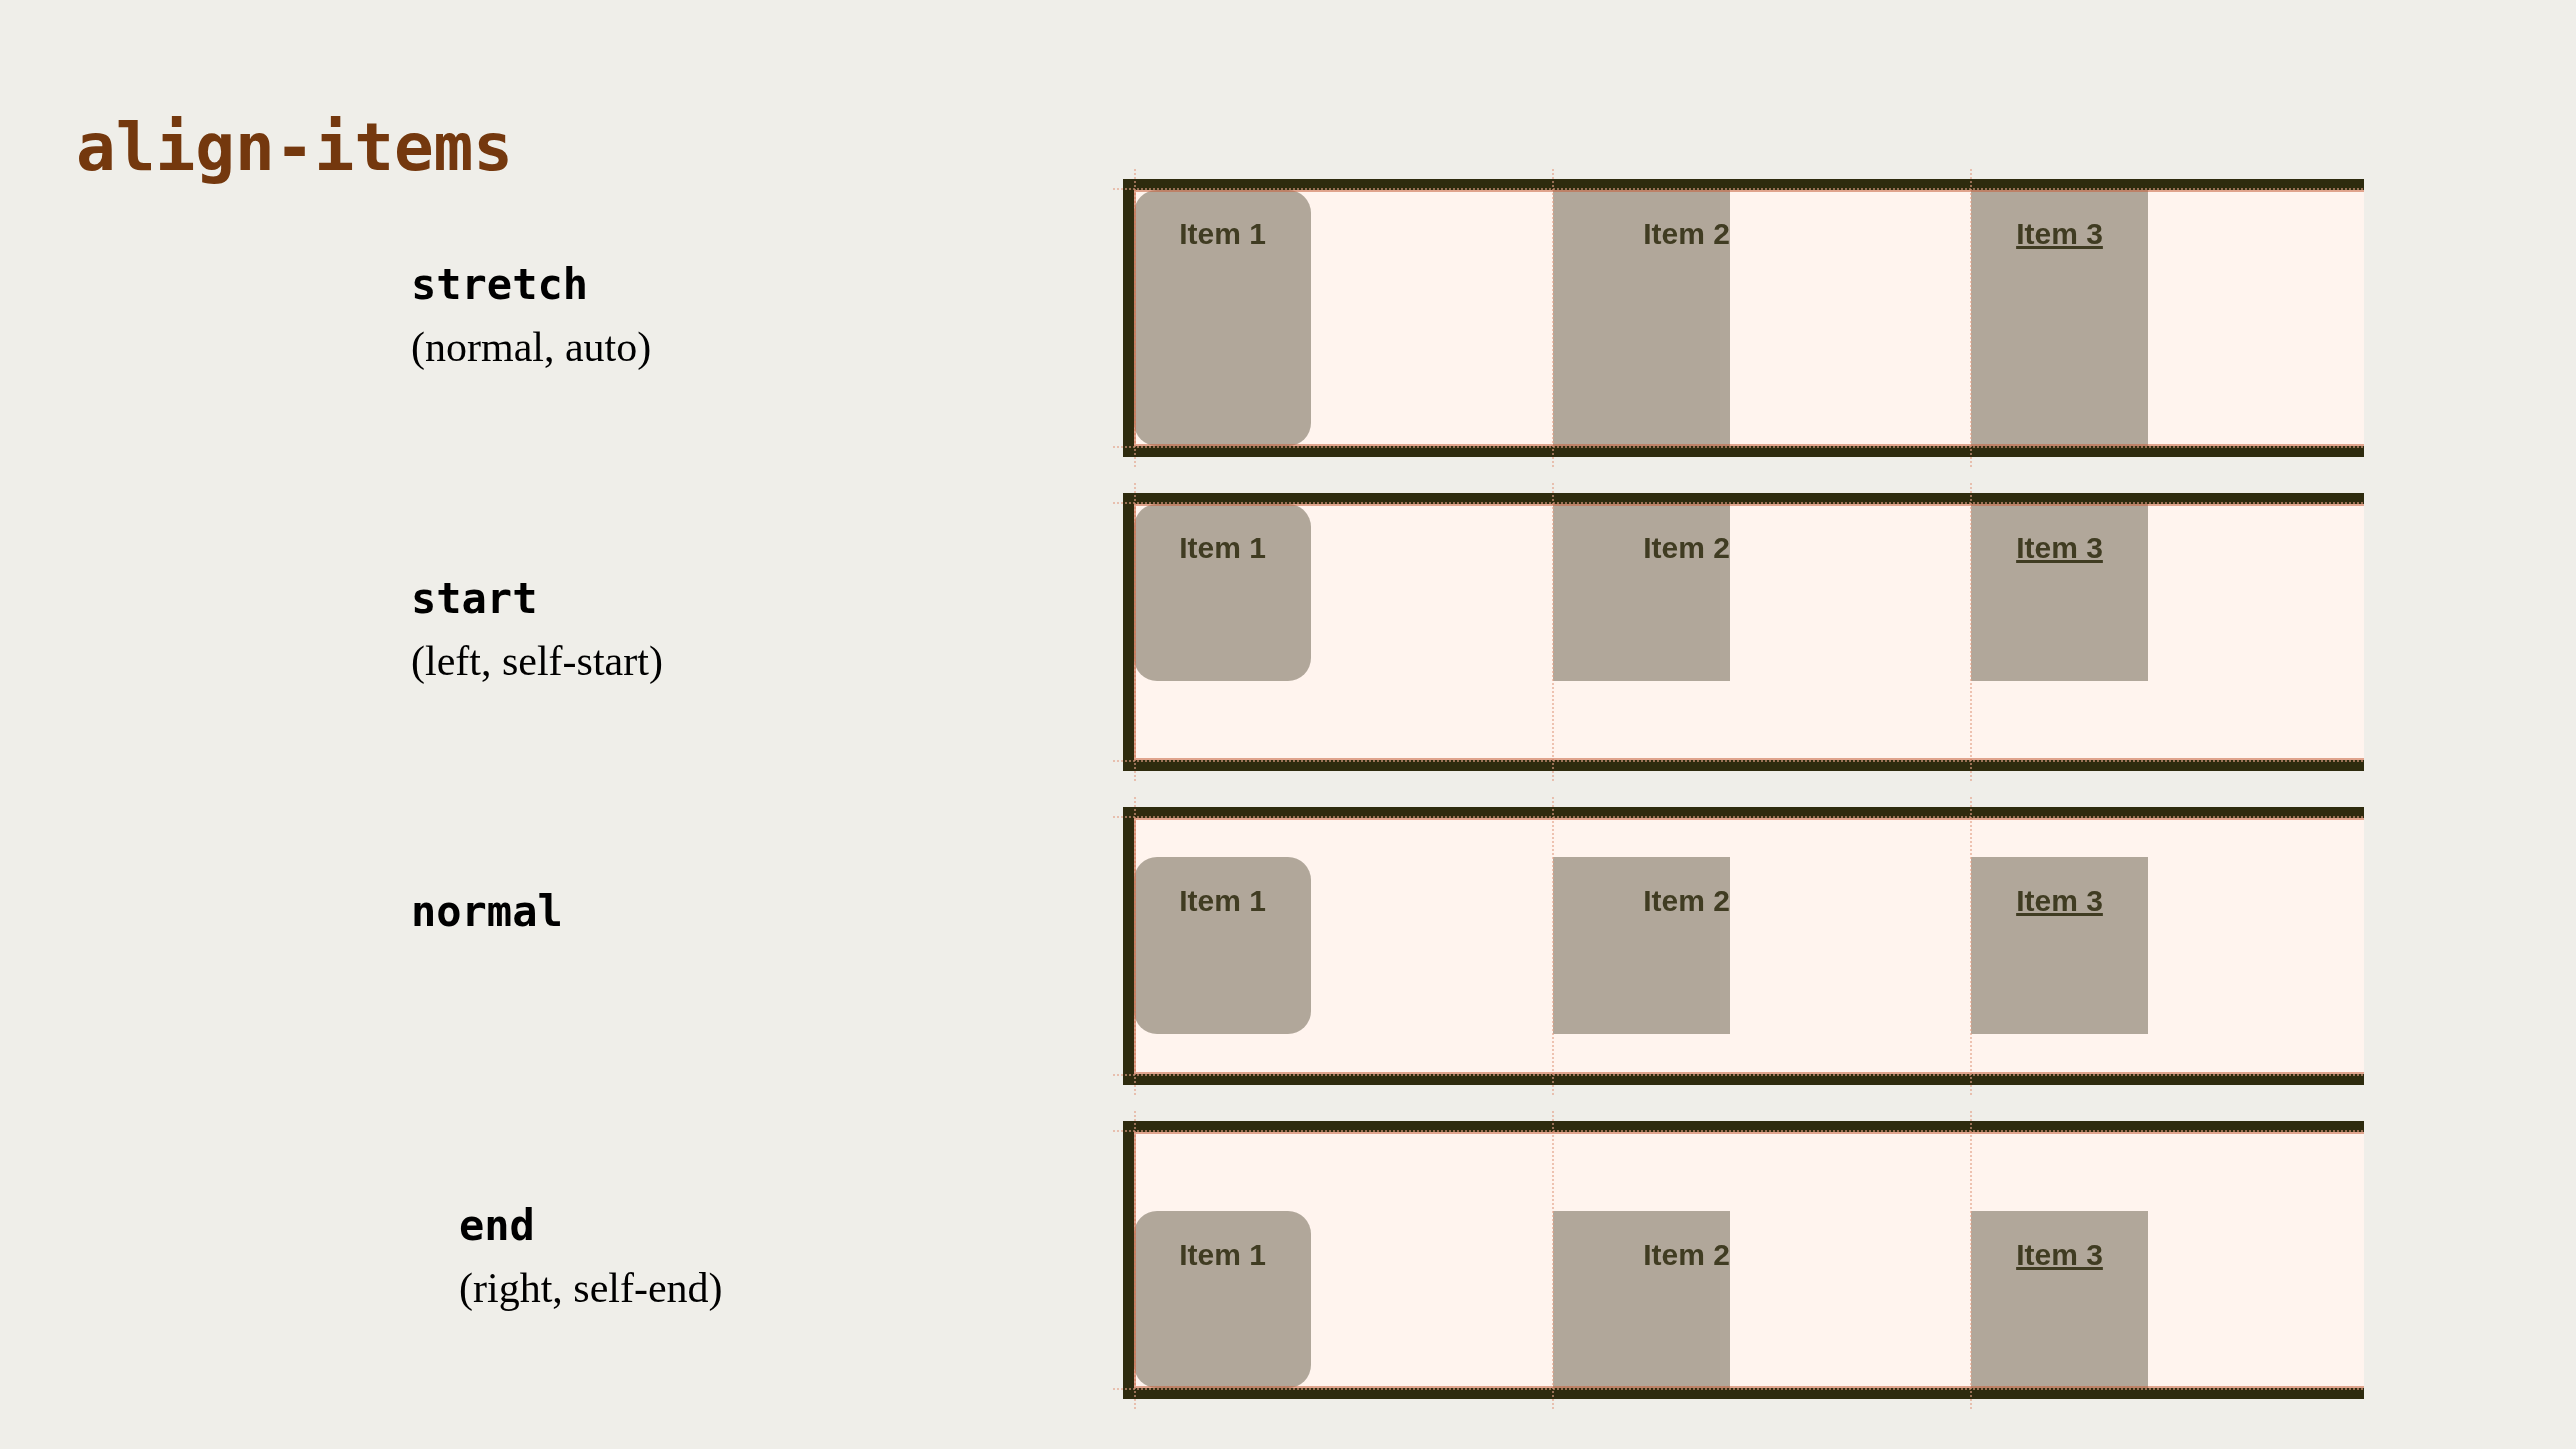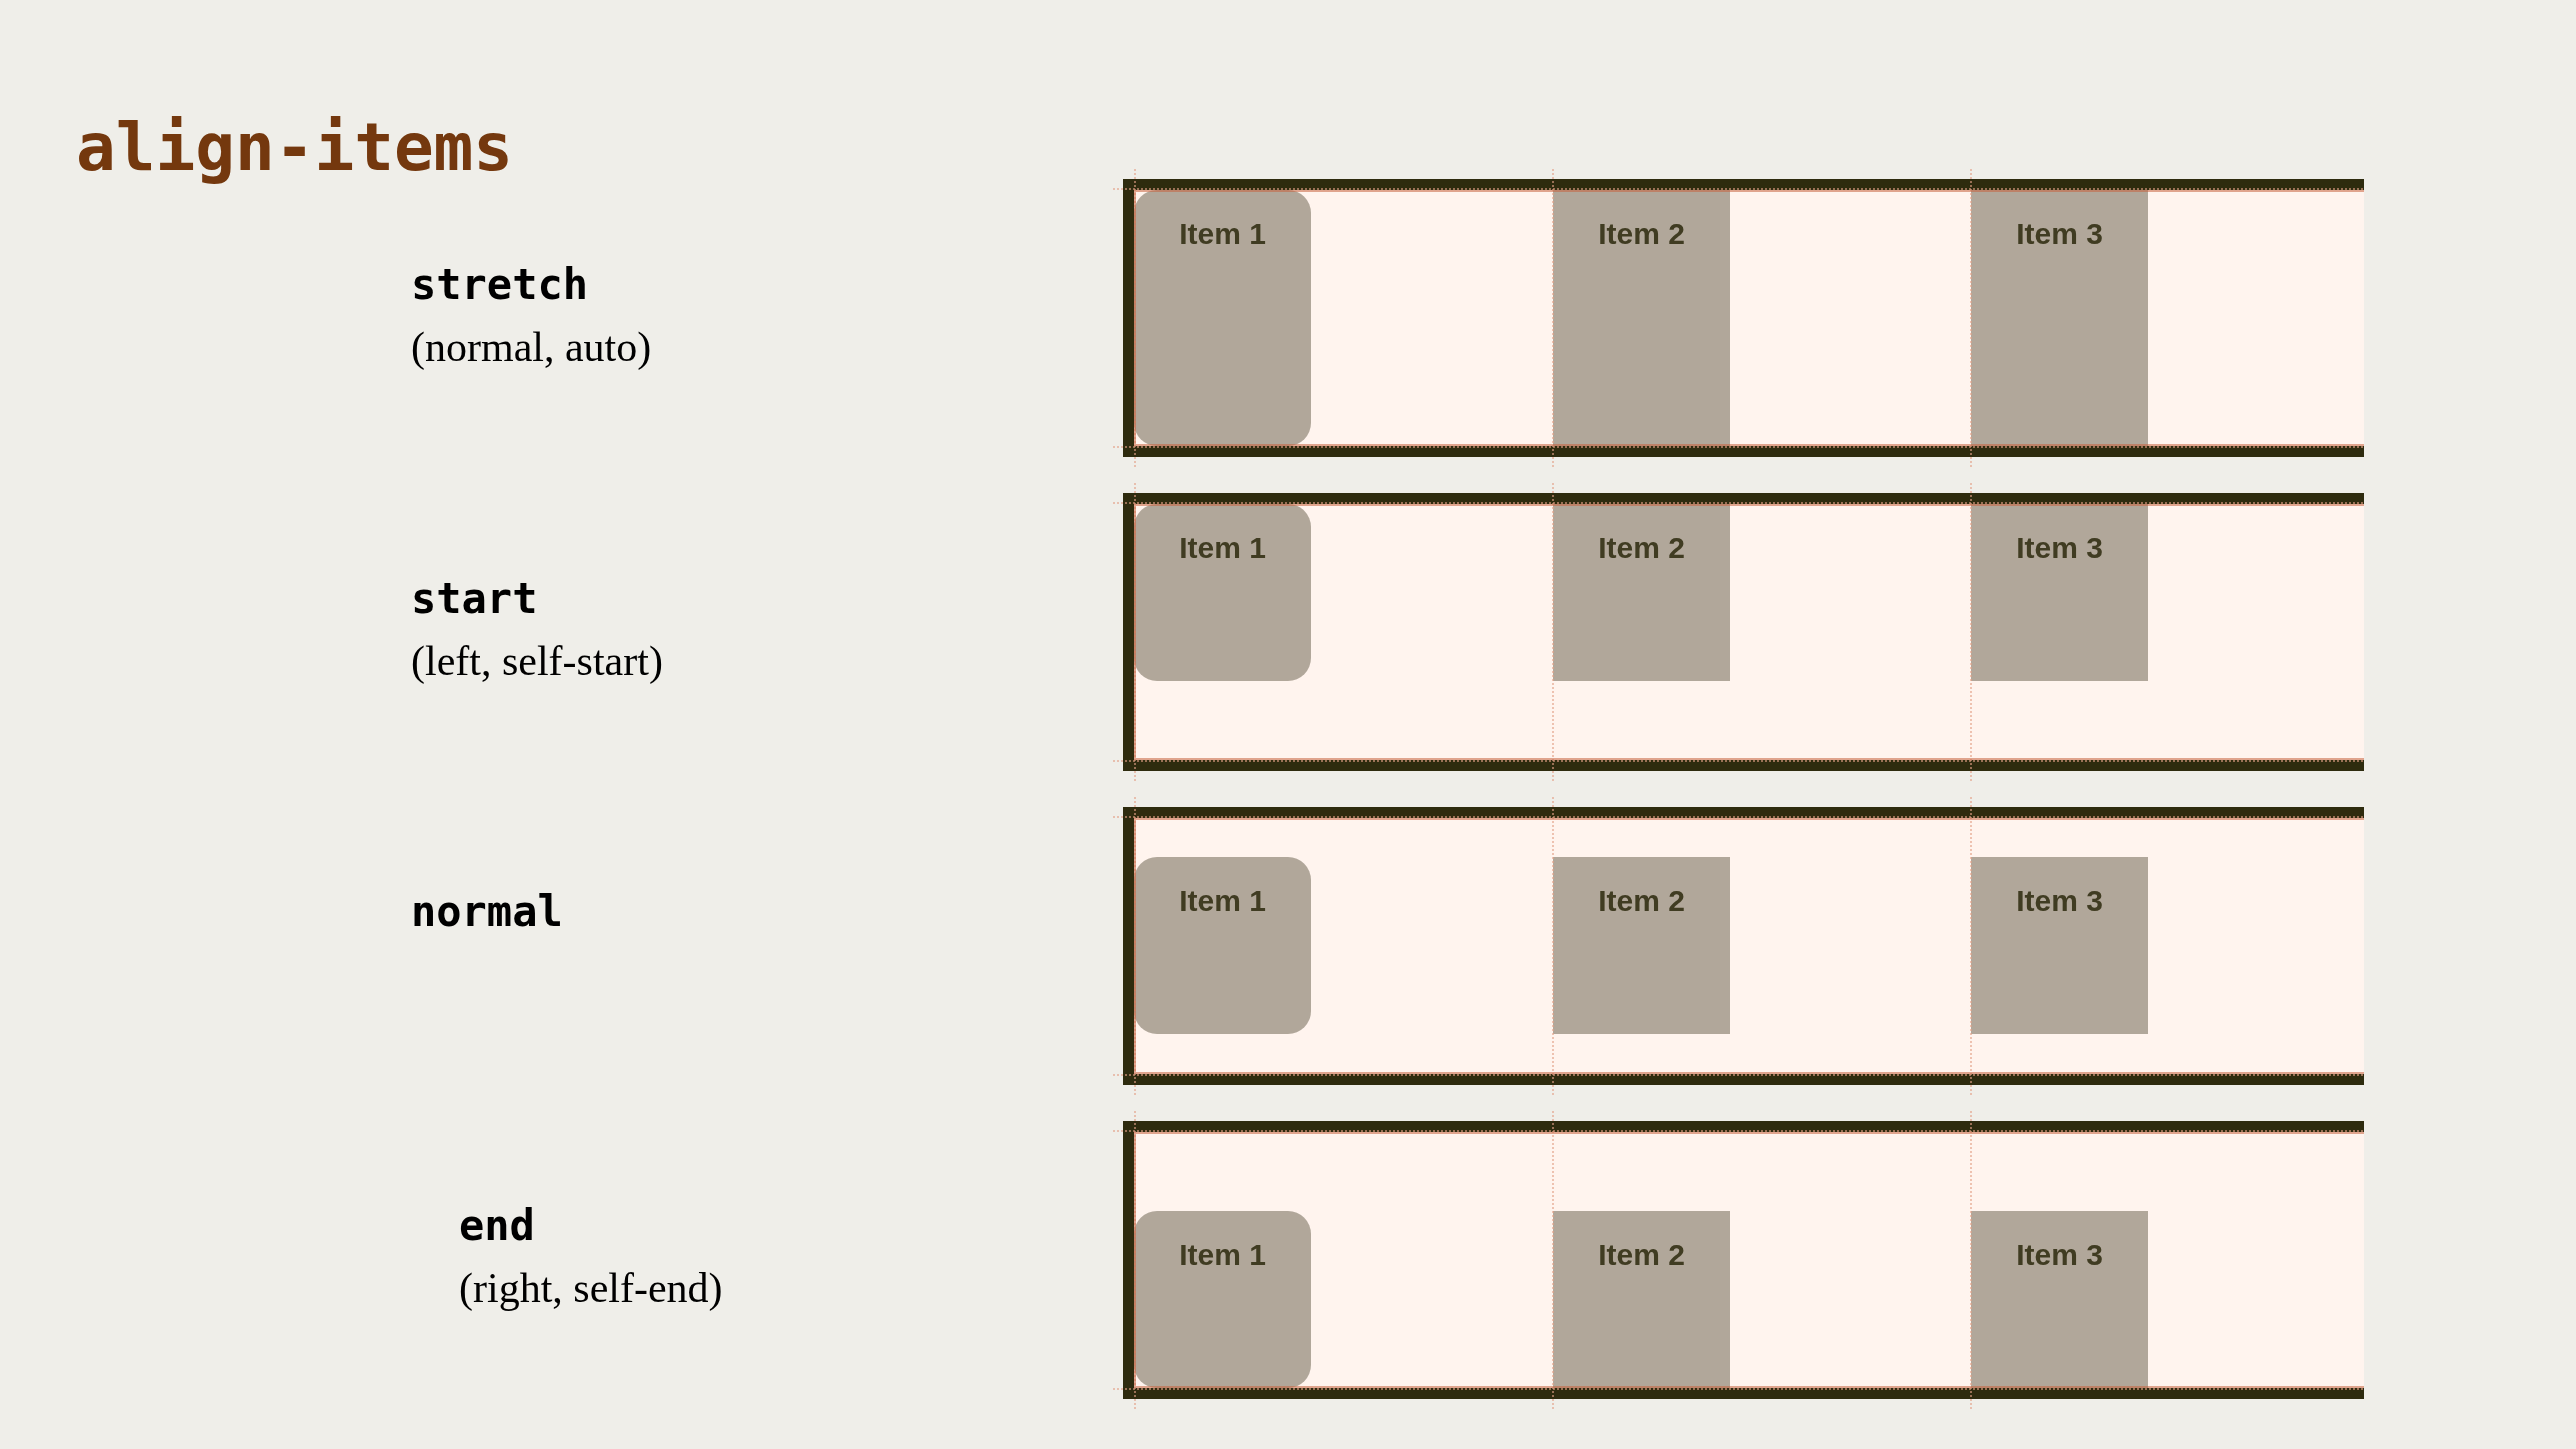--- a/index.html
+++ b/index.html
@@ -97,22 +97,22 @@
     box-sizing: border-box;
     padding-top: 27px;
     text-align: center;
     font-family: "Liberation Sans", sans-serif;
     font-weight: bold;
     font-size: 30px;
     color: #403C22;
     z-index: 1;
   }
   .col-0 { left: 0; border-radius: 23px; }
-  .col-1 { left: 419px; }
-  .col-2 { left: 837px; }
+  .col-1 { left: 419px; text-align: right; }
+  .col-2 { left: 837px; text-decoration: underline; }
 
   .demo-stretch .flex-item { top: 0; height: 256px; }
   .demo-start   .flex-item { top: 0; }
   .demo-center  .flex-item { top: 39px; }
   .demo-end     .flex-item { bottom: 0; }
 </style>
 </head>
 <body>
 
 <div class="page">

